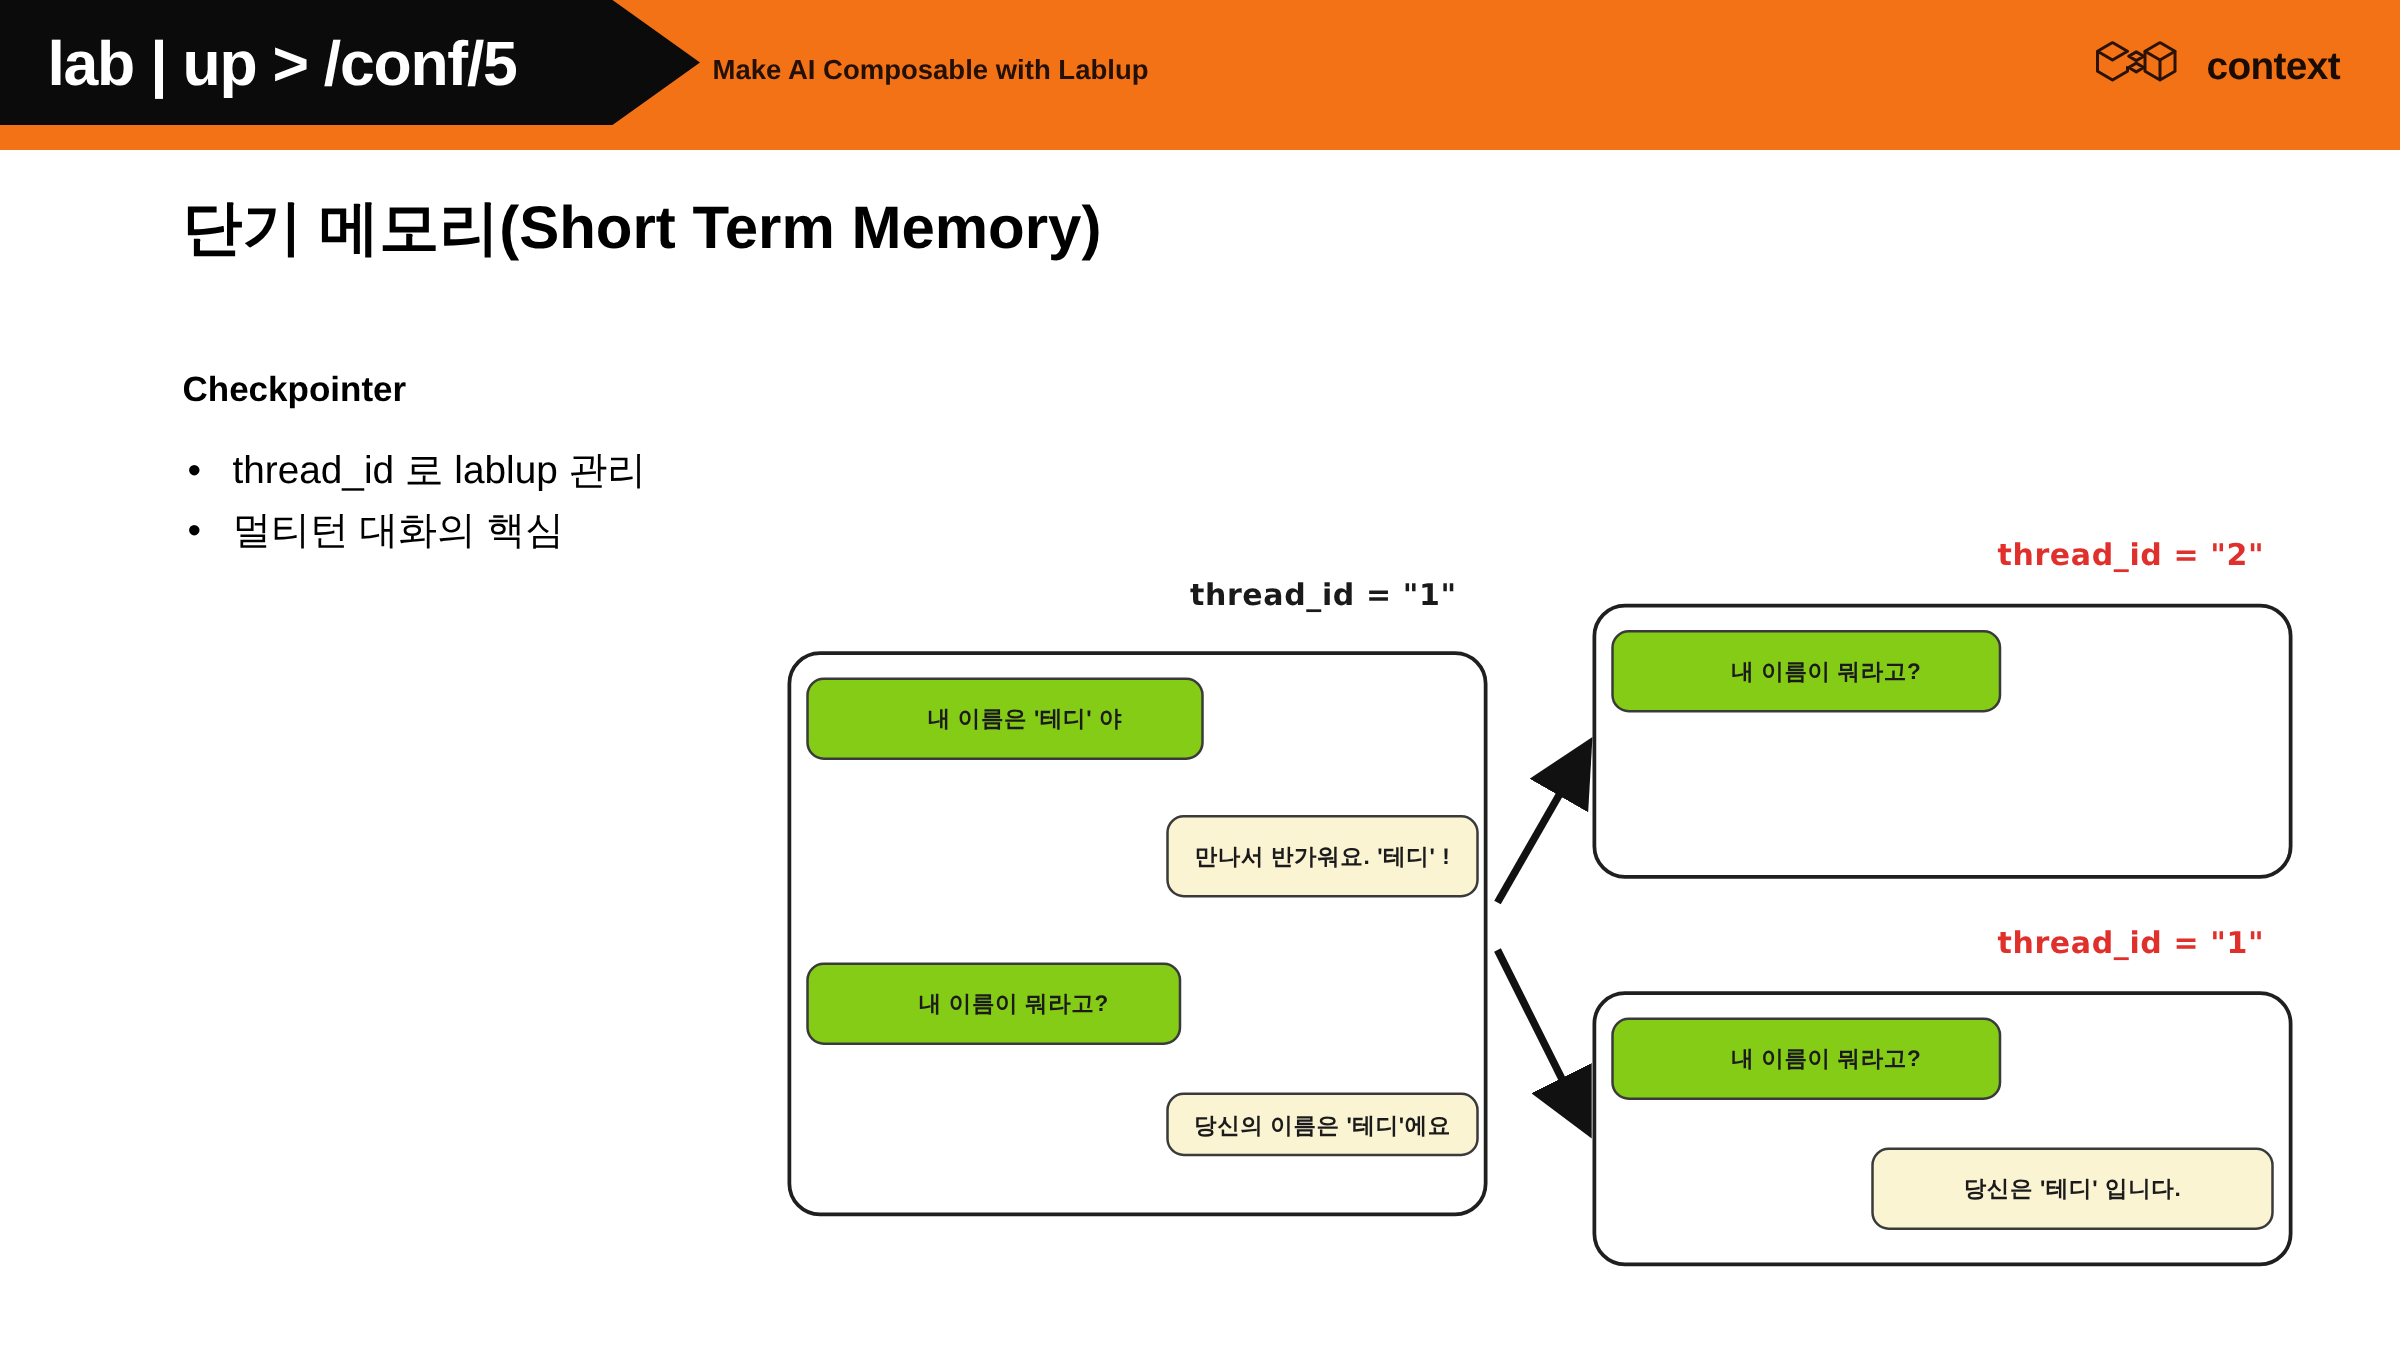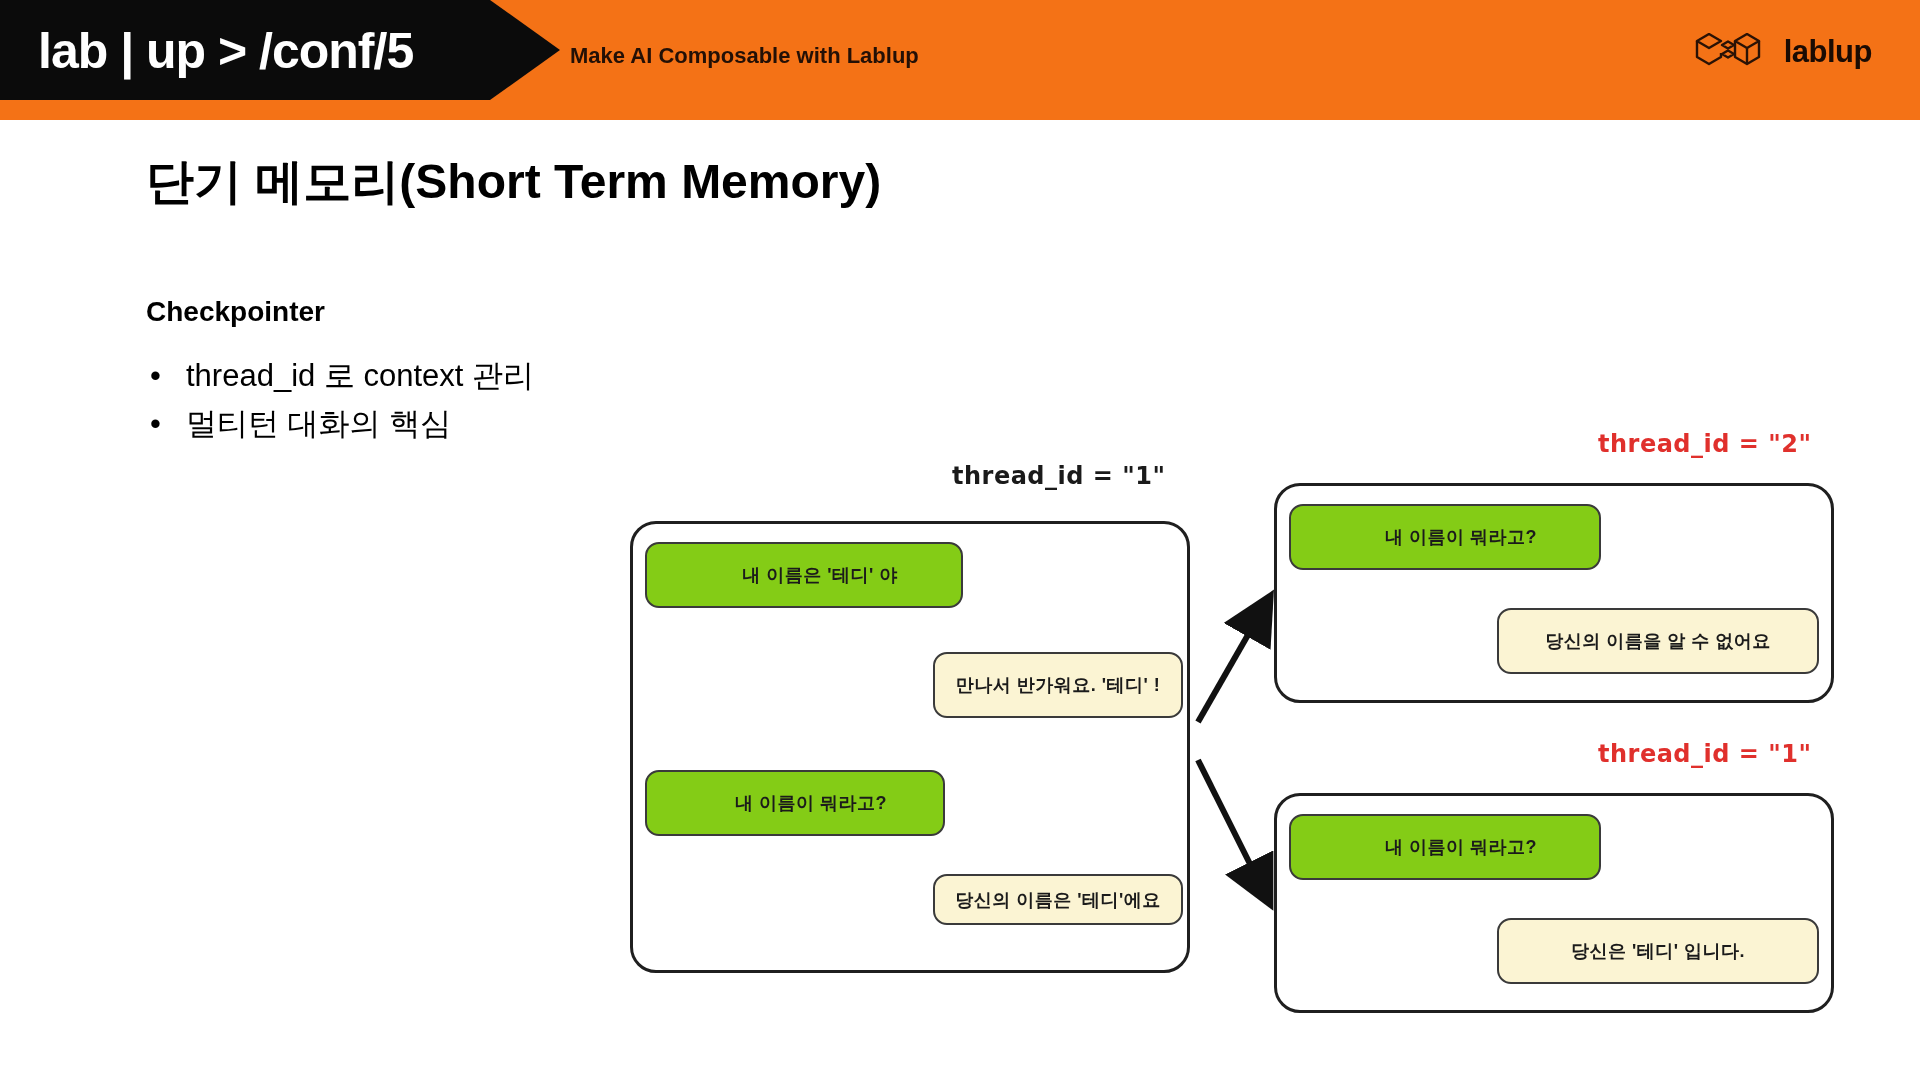--- a/index.html
+++ b/index.html
@@ -179,31 +179,31 @@
           <path d="M3 8 L3 24 L15 31 L27 24 L27 20"></path>
           <path d="M3 8 L15 1 L27 8 L15 15 Z"></path>
           <path d="M28 12 L34 8.5 L40 12 L34 15.5 Z"></path>
           <path d="M28 21 L34 17.5 L40 21 L34 24.5 Z"></path>
           <path d="M41 8 L53 1 L65 8 L53 15 Z"></path>
           <path d="M41 8 L41 24 L53 31 L65 24 L65 8"></path>
           <path d="M53 15 L53 31"></path>
         </g>
       </svg>
     </span>
-    <span class="brand-name">lablup</span>
+    <span class="brand-name">context</span>
   </div>
 </div>
 
 <div class="slide-title">단기 메모리(Short Term Memory)</div>
 <div class="section-heading">Checkpointer</div>
 
 <ul class="bullets">
   <li>
     <span class="bullet-dot">•</span>
-    <span>thread_id 로 context 관리</span>
+    <span>thread_id 로 lablup 관리</span>
   </li>
   <li>
     <span class="bullet-dot">•</span>
     <span>멀티턴 대화의 핵심</span>
   </li>
 </ul>
 
 <div class="diagram">
 
   <div class="hand-label dark" style="left:952px; top:462px;">thread_id = "1"</div>
@@ -212,21 +212,20 @@
 
   <div class="thread-box" style="left:630px; top:521px; width:560px; height:452px;">
     <div class="bubble bot" style="left:300px; top:128px; width:250px; height:66px;">만나서 반가워요. '테디' !</div>
     <div class="bubble user" style="left:12px; top:18px; width:318px; height:66px;">내 이름은 '테디' 야</div>
     <div class="bubble user" style="left:12px; top:246px; width:300px; height:66px;">내 이름이 뭐라고?</div>
     <div class="bubble bot" style="left:300px; top:350px; width:250px; height:51px;">당신의 이름은 '테디'에요</div>
   </div>
 
   <div class="thread-box" style="left:1274px; top:483px; width:560px; height:220px;">
     <div class="bubble user" style="left:12px; top:18px; width:312px; height:66px;">내 이름이 뭐라고?</div>
-    <div class="bubble bot" style="left:220px; top:122px; width:322px; height:66px;">당신의 이름을 알 수 없어요</div>
   </div>
 
   <div class="thread-box" style="left:1274px; top:793px; width:560px; height:220px;">
     <div class="bubble user" style="left:12px; top:18px; width:312px; height:66px;">내 이름이 뭐라고?</div>
     <div class="bubble bot" style="left:220px; top:122px; width:322px; height:66px;">당신은 '테디' 입니다.</div>
   </div>
 
   <svg class="arrow-layer" viewBox="0 0 1920 1080">
     <defs>
       <marker id="arrowhead" markerWidth="9" markerHeight="9" refX="7" refY="4.5" orient="auto" markerUnits="strokeWidth">

